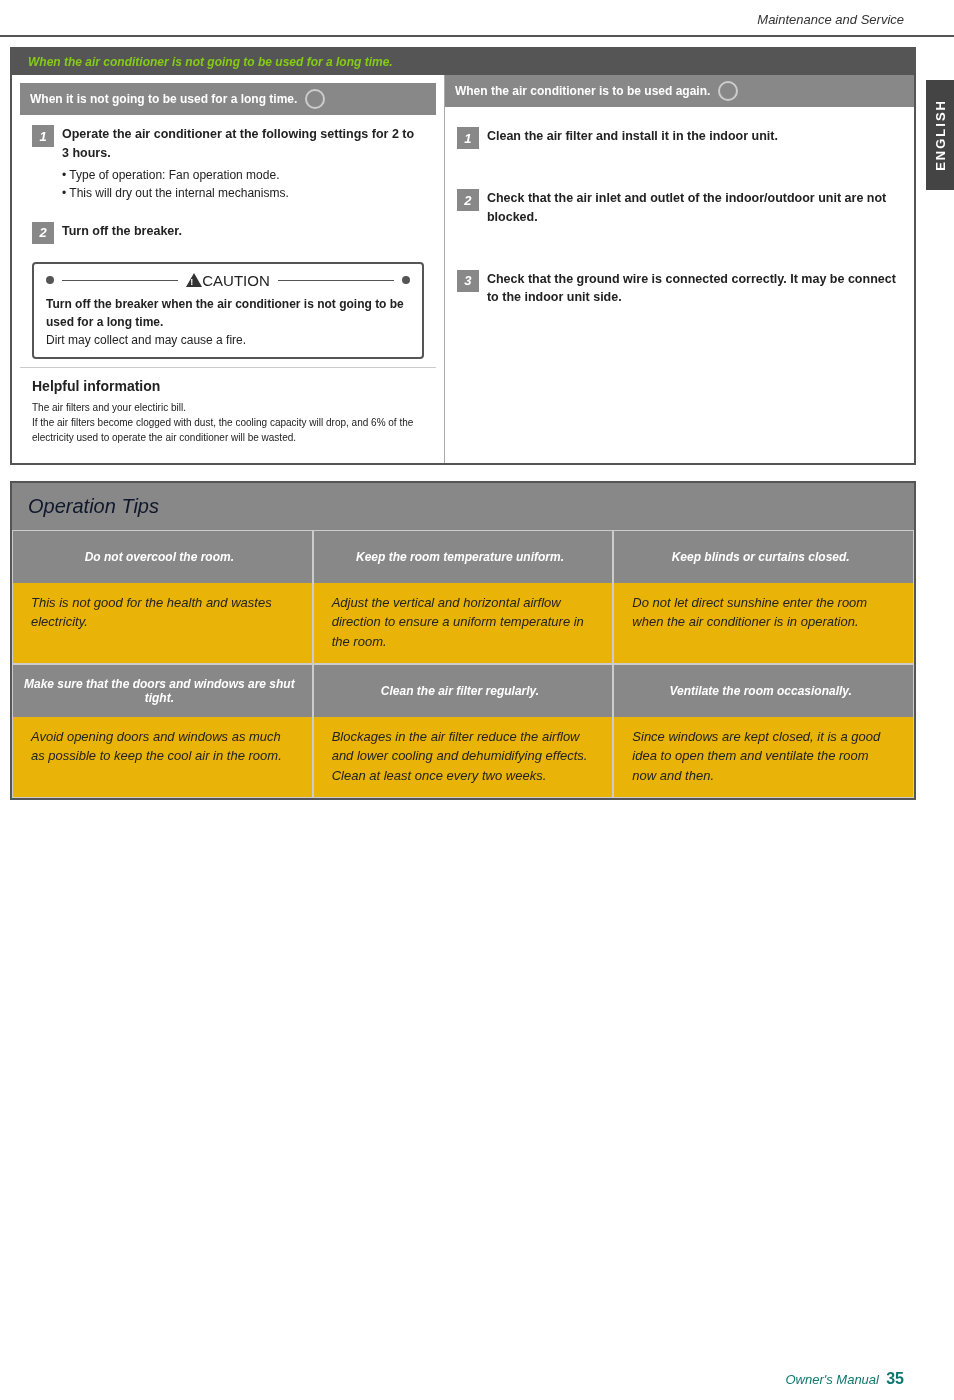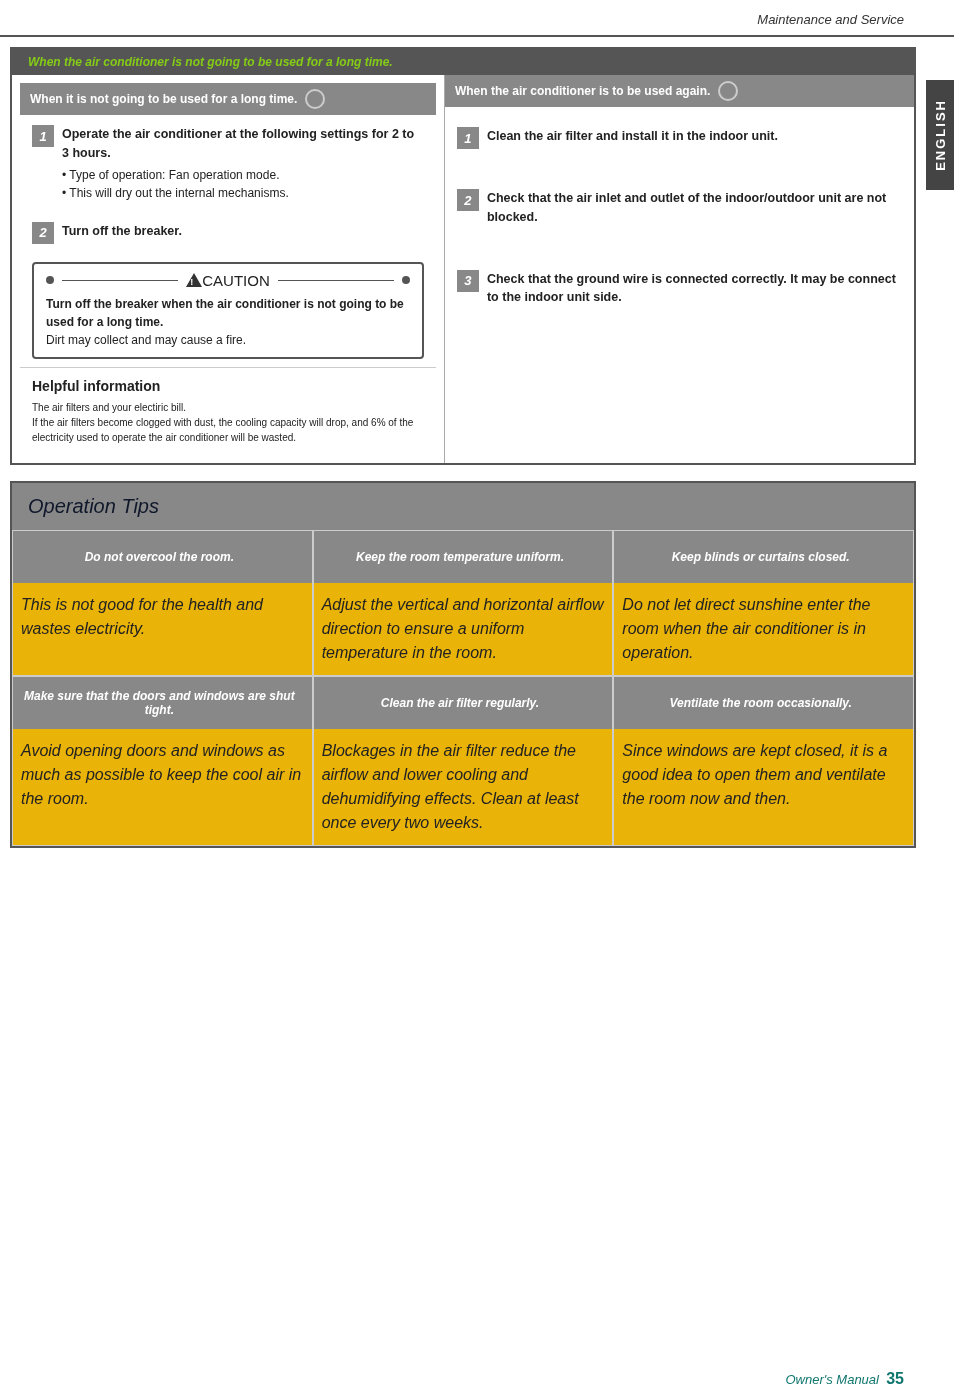--- a/index.html
+++ b/index.html
@@ -232,22 +232,22 @@
       font-size: 12px;
       font-weight: bold;
       text-align: center;
       display: flex;
       align-items: center;
       justify-content: center;
       gap: 6px;
       min-height: 52px;
     }
     .tip-cell-body {
-      padding: 10px 8px;
-      font-size: 16px;
+      padding: 10px 18px;
+      font-size: 13px;
       line-height: 1.5;
       min-height: 80px;
     }
     .tip-cell-body p {
       margin: 0;
     }
 
     
     .page-footer {
       position: absolute;

